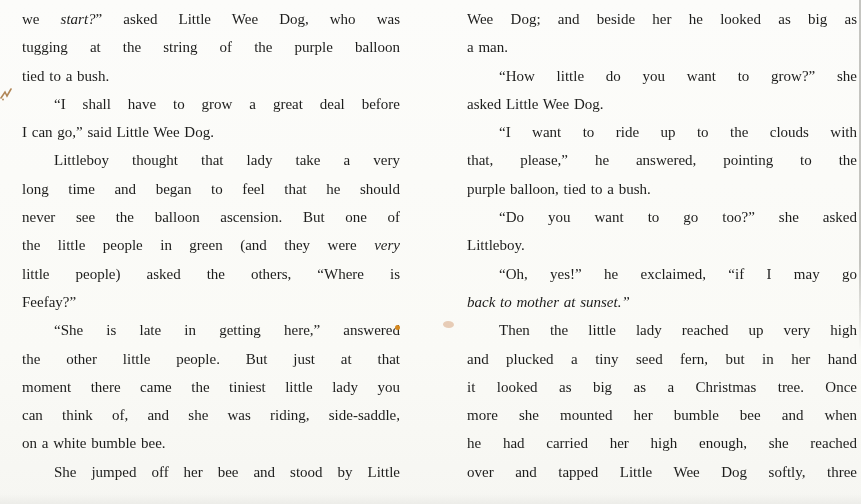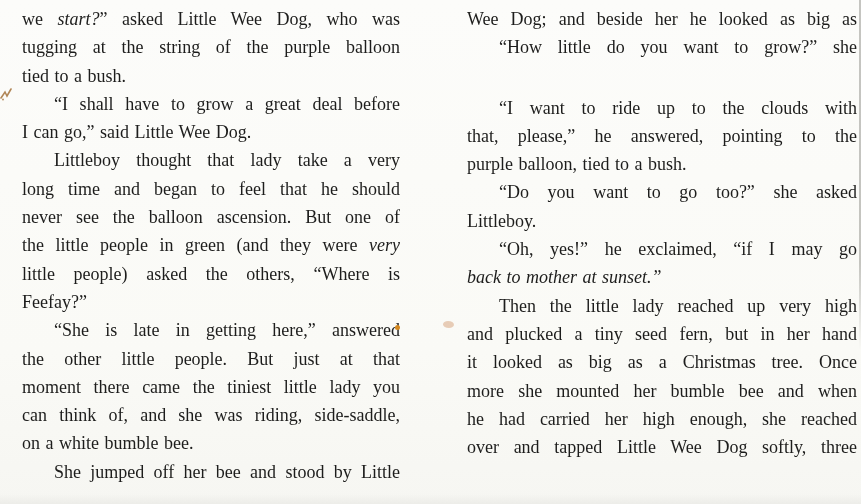--- a/index.html
+++ b/index.html
@@ -14,21 +14,21 @@
     overflow: hidden;
     background: linear-gradient(180deg, #fcfcfa 0%, #fafaf6 70%, #f6f6f2 100%);
   }
   .column {
     position: absolute;
     top: 5px;
   }
   .column.left  { left: 22px;  width: 378px; }
   .column.right { left: 467px; width: 390px; }
   .line {
-    font-size: 18px;
+    font-size: 15px;
     line-height: 28.3px;
     height: 28.3px;
     color: #1d1d1c;
     word-spacing: 1px;
     white-space: normal;
     text-align: left;
   }
   .line.just {
     text-align: justify;
     text-align-last: justify;
@@ -88,22 +88,24 @@
       <div class="line" style="color: rgb(29, 29, 28);"><span>Feefay?”</span></div>
       <div class="line just ind" style="color: rgb(29, 29, 28);"><span>“She is late in getting here,” answered</span></div>
       <div class="line just" style="color: rgb(29, 29, 28);"><span>the other little people. But just at that</span></div>
       <div class="line just" style="color: rgb(29, 29, 28);"><span>moment there came the tiniest little lady you</span></div>
       <div class="line just" style="color: rgb(29, 29, 28);"><span>can think of, and she was riding, side-saddle,</span></div>
       <div class="line" style="color: rgb(29, 29, 28);"><span>on a white bumble bee.</span></div>
       <div class="line just ind" style="color: rgb(29, 29, 28);"><span>She jumped off her bee and stood by Little</span></div>
     </div>
   <div class="column right">
       <div class="line just" style="color: rgb(29, 29, 28);"><span>Wee Dog; and beside her he looked as big as</span></div>
+      <div class="line" style="color: rgb(29, 29, 28);"><span>a man.</span></div>
       <div class="line just ind" style="color: rgb(29, 29, 28);"><span>“How little do you want to grow?” she</span></div>
-      <div class="line just ind" style="color: rgb(29, 29, 28); margin-top: 32px;"><span>“I want to ride up to the clouds with</span></div>
+      <div class="line" style="color: rgb(29, 29, 28);"><span>asked Little Wee Dog.</span></div>
+      <div class="line just ind" style="color: rgb(29, 29, 28);"><span>“I want to ride up to the clouds with</span></div>
       <div class="line just" style="color: rgb(29, 29, 28);"><span>that, please,” he answered, pointing to the</span></div>
       <div class="line" style="color: rgb(29, 29, 28);"><span>purple balloon, tied to a bush.</span></div>
       <div class="line just ind" style="color: rgb(29, 29, 28);"><span>“Do you want to go too?” she asked</span></div>
       <div class="line" style="color: rgb(29, 29, 28);"><span>Littleboy.</span></div>
       <div class="line just ind" style="color: rgb(29, 29, 28);"><span>“Oh, yes!” he exclaimed, “if I may go</span></div>
       <div class="line" style="color: rgb(29, 29, 28); font-style: italic;"><span>back to mother at sunset.”</span></div>
       <div class="line just ind" style="color: rgb(29, 29, 28);"><span>Then the little lady reached up very high</span></div>
       <div class="line just" style="color: rgb(29, 29, 28);"><span>and plucked a tiny seed fern, but in her hand</span></div>
       <div class="line just" style="color: rgb(29, 29, 28);"><span>it looked as big as a Christmas tree. Once</span></div>
       <div class="line just" style="color: rgb(29, 29, 28);"><span>more she mounted her bumble bee and when</span></div>

